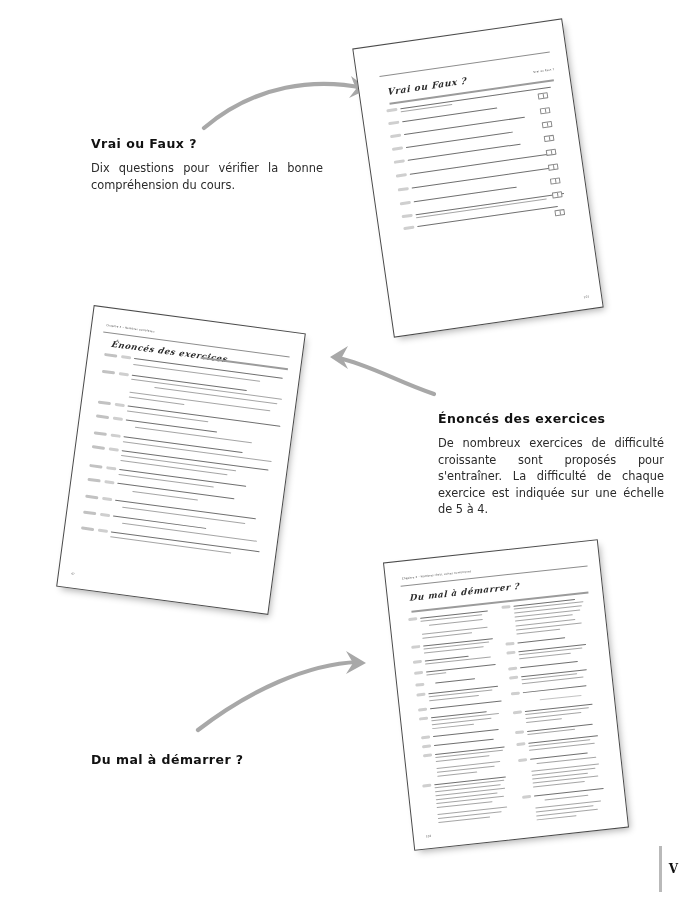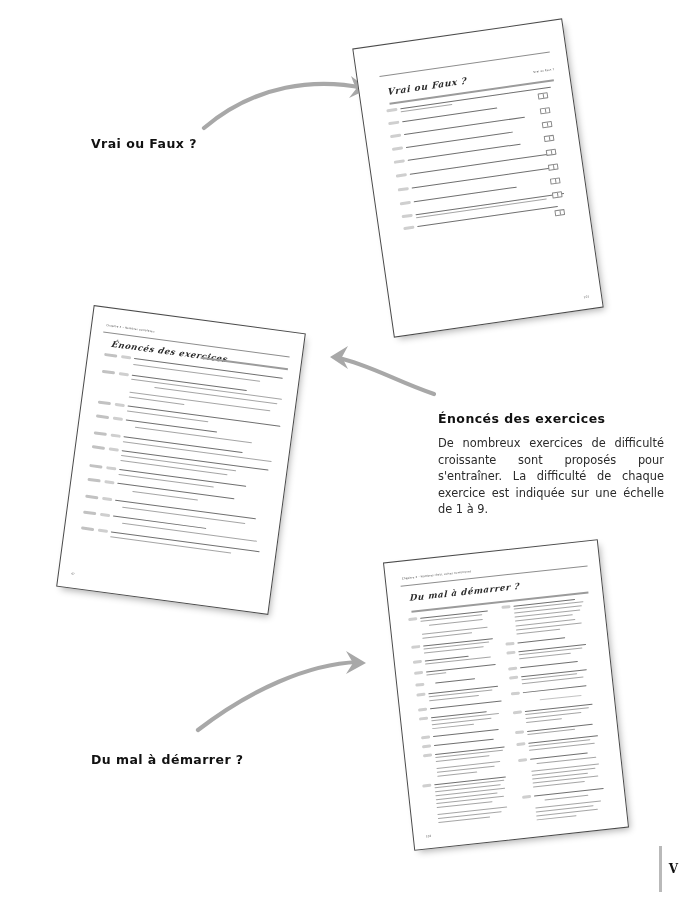--- a/index.html
+++ b/index.html
@@ -409,25 +409,26 @@
         <div class="tl" style="left:124px;top:267px;width:62px;"></div>
         <div class="tl" style="left:124px;top:271px;width:40px;"></div>
       </div>
 
       <div class="folio" style="left:12px;bottom:10px;">103</div>
     </div>
   </div>
 
   <div class="caption" id="cap-vf">
     <p class="cap-title">Vrai ou Faux ?</p>
+    <p class="cap-body">Dix questions pour vérifier la bonne compréhension du cours.</p>
   </div>
 
   <div class="caption" id="cap-en">
     <p class="cap-title">Énoncés des exercices</p>
-    <p class="cap-body">De nombreux exercices de difficulté croissante sont proposés pour s'entraîner. La difficulté de chaque exercice est indiquée sur une échelle de 1 à 9.</p>
+    <p class="cap-body">De nombreux exercices de difficulté croissante sont proposés pour s'entraîner. La difficulté de chaque exercice est indiquée sur une échelle de 5 à 4.</p>
   </div>
 
   <div class="caption" id="cap-dm">
     <p class="cap-title">Du mal à démarrer ?</p>
   </div>
 
   <div id="page-folio">
     <div class="bar"></div>
     <div class="num">V</div>
   </div>

